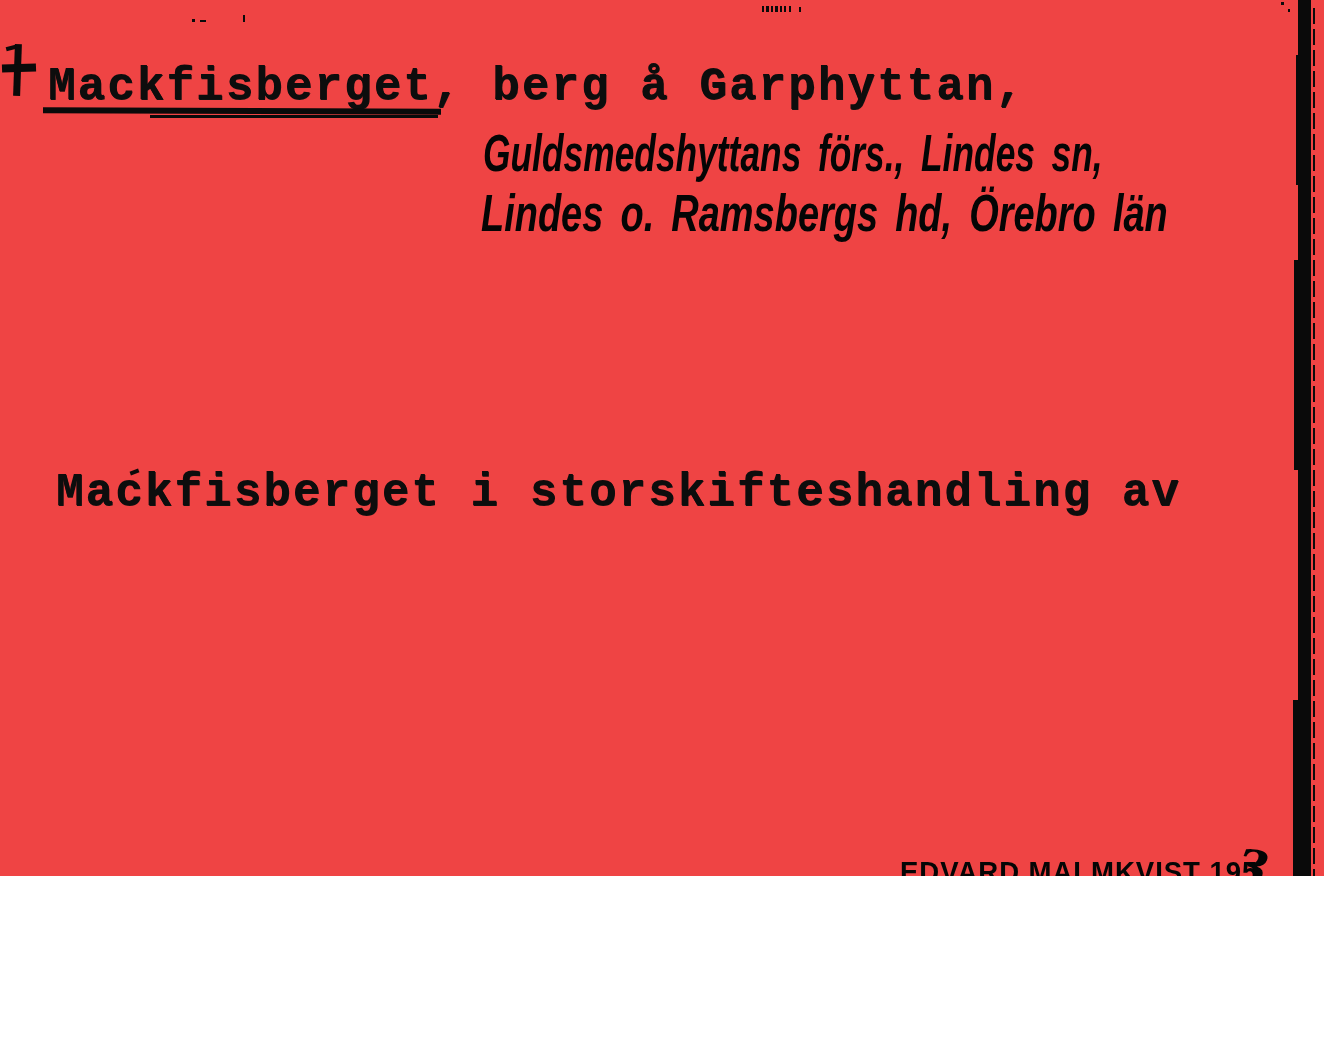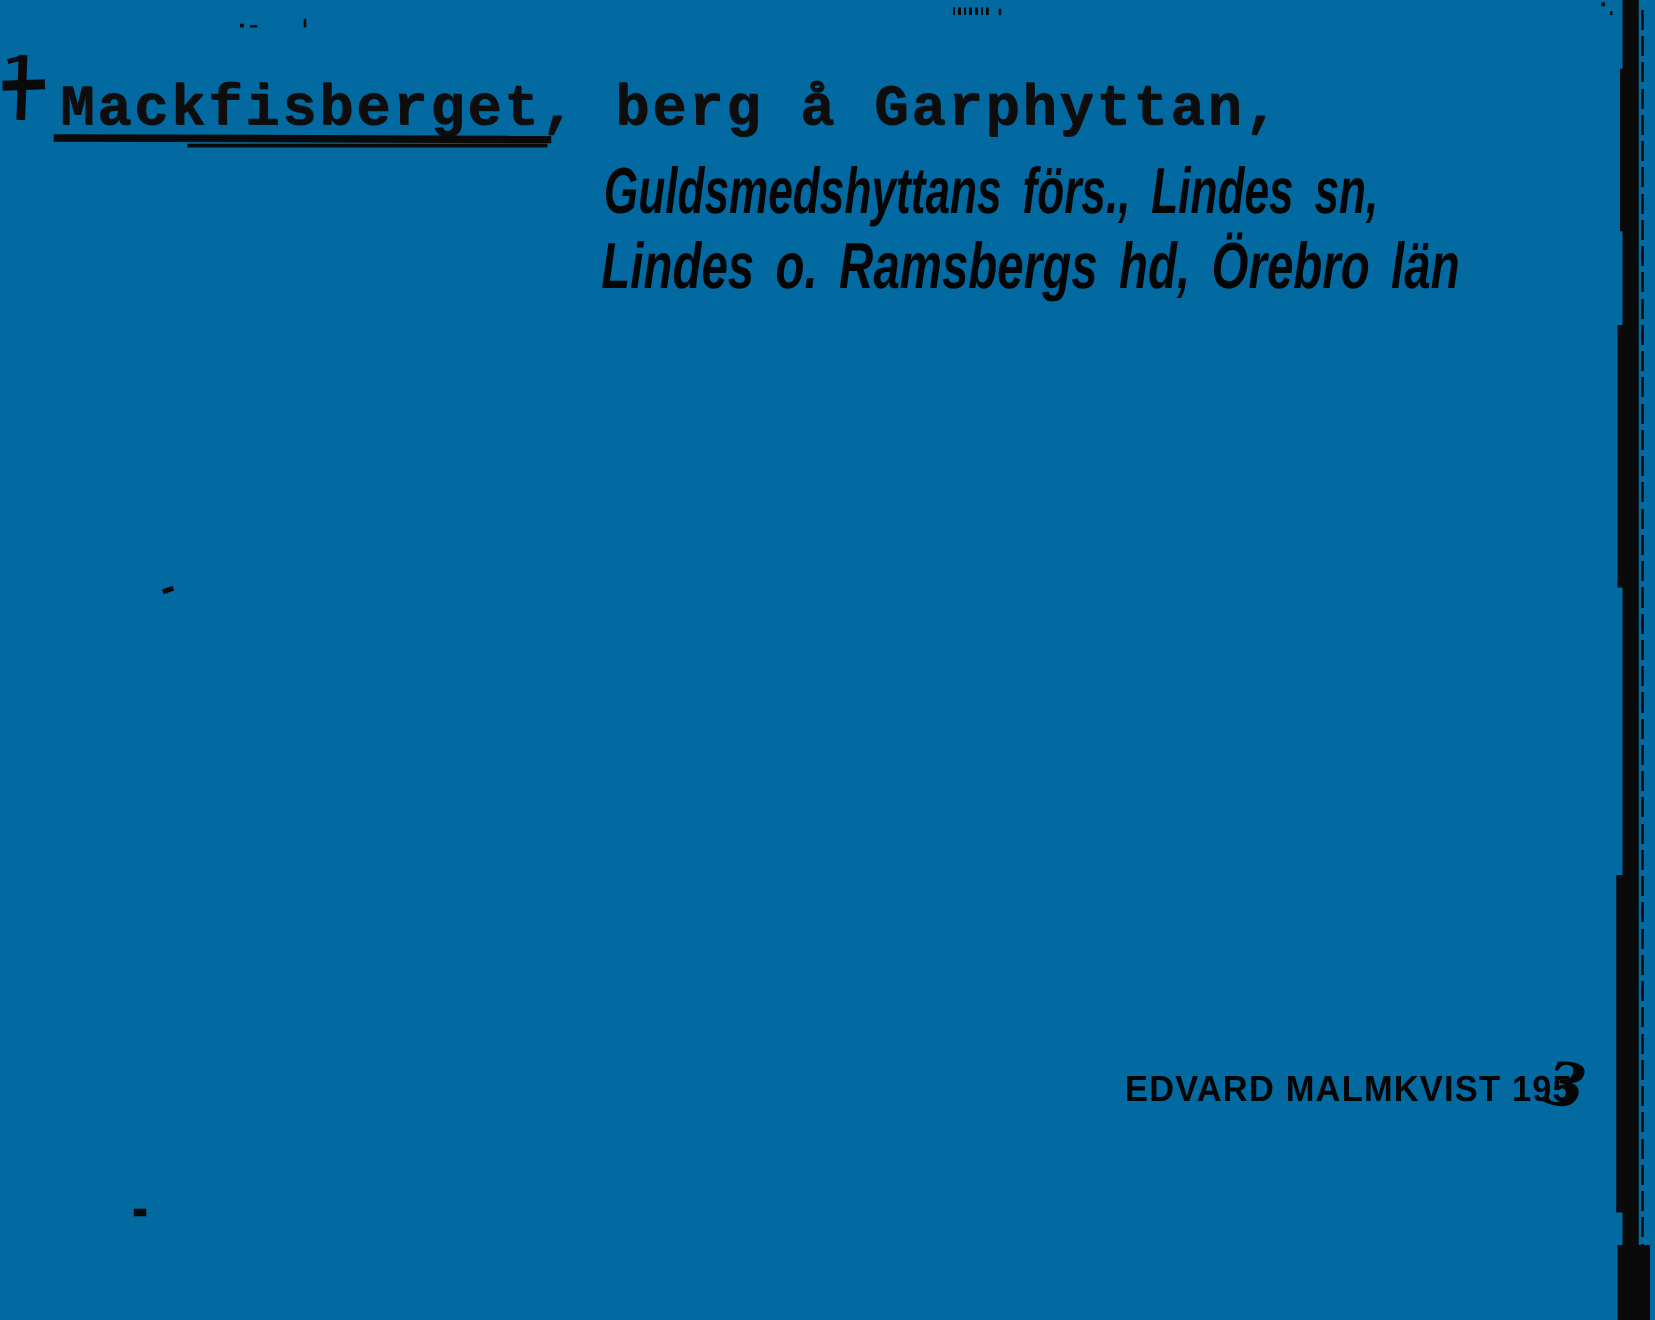--- a/index.html
+++ b/index.html
@@ -3,22 +3,22 @@
 <meta charset="utf-8">
 <style>
   html, body {
     margin: 0;
     padding: 0;
     background: #ffffff;
   }
   #card {
     position: relative;
     width: 1324px;
-    height: 1056px;
-    background: #0369a1;
+    height: 876px;
+    background: #ef4444;
     overflow: hidden;
     font-family: "Liberation Sans", sans-serif;
     color: #0a0a0a;
   }
   .abs { position: absolute; }
 
   
   .type {
     font-family: "Liberation Mono", "DejaVu Sans Mono", monospace;
     font-size: 46px;
@@ -121,20 +121,21 @@
     <div class="abs ink dagger-t"></div>
   </div>
 
   <div class="abs type pos-headline"><span>Mackfisberget</span><span>, berg å Garphyttan,</span></div>
   <div class="abs ink uline-main"></div>
   <div class="abs ink uline-sub"></div>
 
   <div class="abs hand hand-1 pos-hand1">Guldsmedshyttans förs., Lindes sn,</div>
   <div class="abs hand hand-2 pos-hand2">Lindes o. Ramsbergs hd, Örebro län</div>
 
+  <div class="abs type pos-body1">Mackfisberget i storskifteshandling av</div>
 
   <div class="abs sig pos-sig">EDVARD MALMKVIST 195</div>
   <div class="abs hand-digit pos-digit">3</div>
 
   <div class="abs ink edge-bar"></div>
   <div class="abs ink edge-bump1"></div>
   <div class="abs ink edge-bump2"></div>
   <div class="abs ink edge-bump3"></div>
   <div class="abs ink edge-foot"></div>
   <div class="abs edge-thin"></div>

